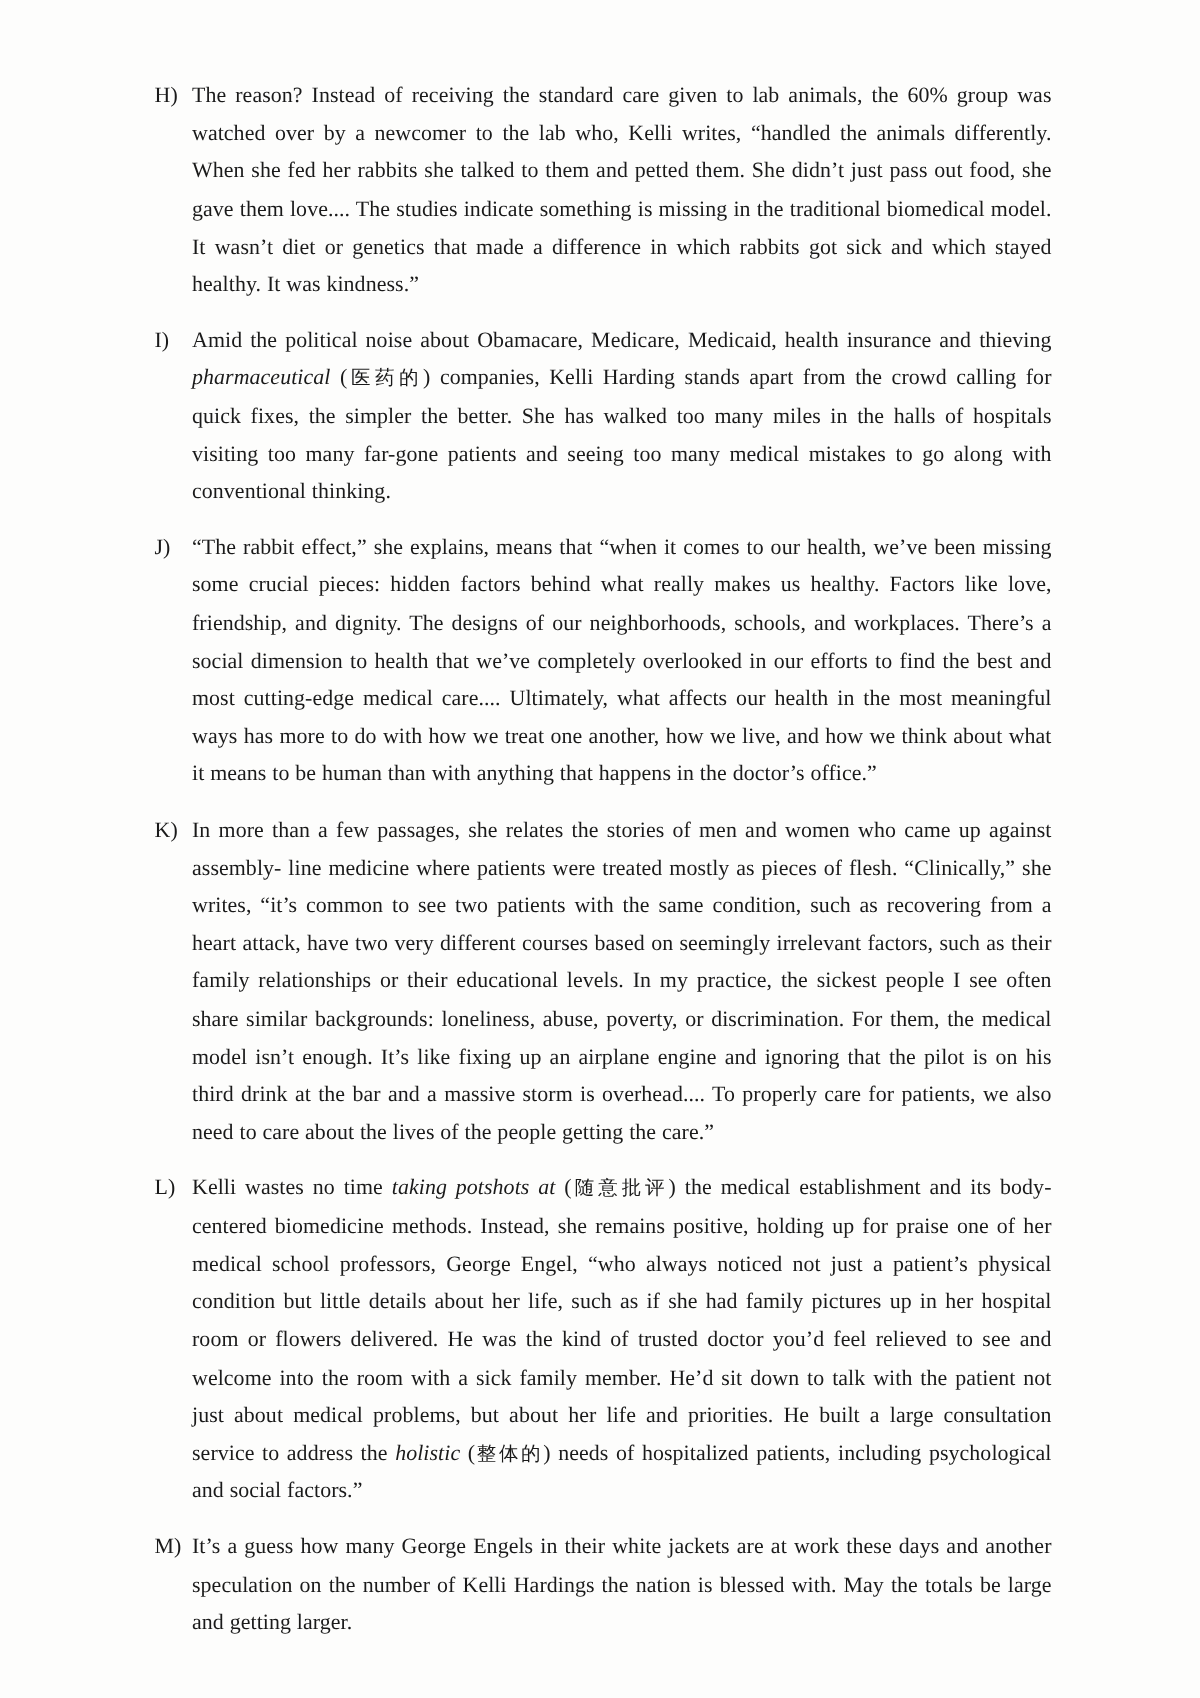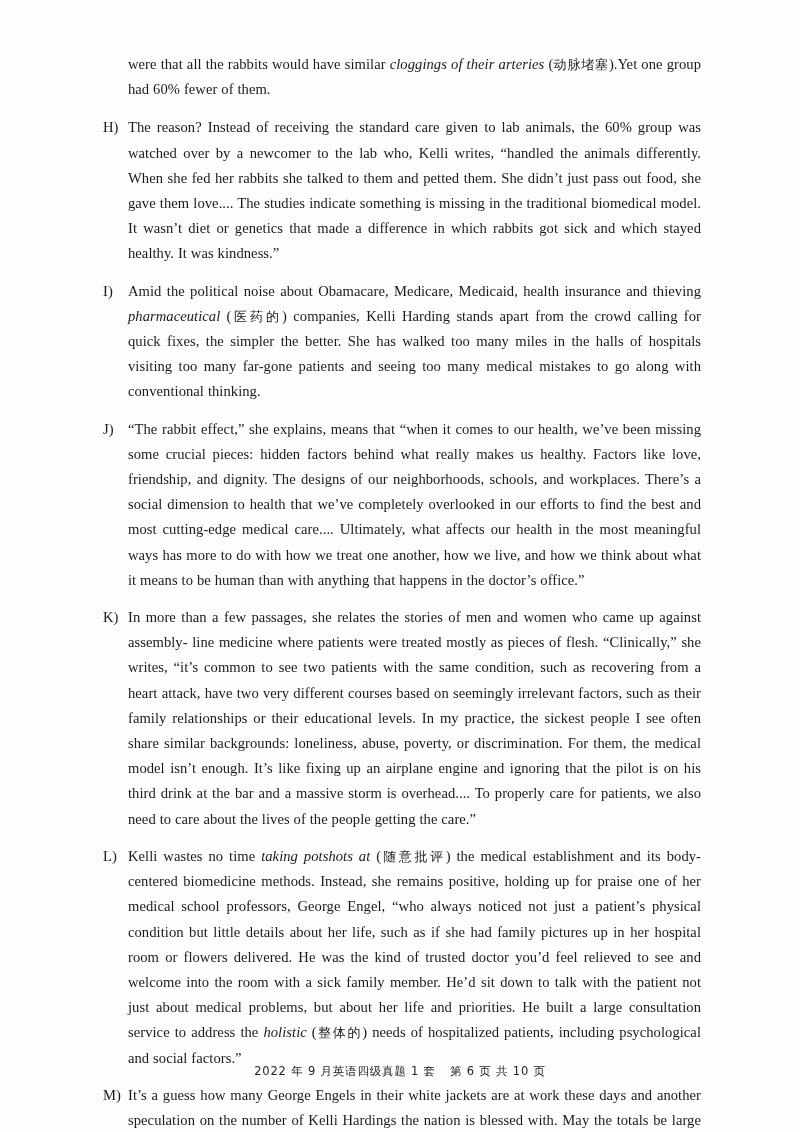--- a/index.html
+++ b/index.html
@@ -88,23 +88,20 @@
     display: inline-block;
     width: 14px;
   }
 </style>
 </head>
 <body>
 
 <div class="page">
 
   <div class="content" id="passage-body">
-      <div class="para cont">
-        <span class="body"><span>were that all the rabbits would have similar </span><span class="it">cloggings of their arteries</span><span> (</span><span class="cn">动脉堵塞</span><span>).Yet one group had 60% fewer of them.</span></span>
-      </div>
       <div class="para">
         <span class="label">H)</span>
         <span class="body"><span>The reason? Instead of receiving the standard care given to lab animals, the 60% group was watched over by a newcomer to the lab who, Kelli writes, “handled the animals differently. When she fed her rabbits she talked to them and petted them. She didn’t just pass out food, she gave them love.... The studies indicate something is missing in the traditional biomedical model. It wasn’t diet or genetics that made a difference in which rabbits got sick and which stayed healthy. It was kindness.”</span></span>
       </div>
       <div class="para">
         <span class="label">I)</span>
         <span class="body"><span>Amid the political noise about Obamacare, Medicare, Medicaid, health insurance and thieving </span><span class="it">pharmaceutical</span><span> (</span><span class="cn">医药的</span><span>) companies, Kelli Harding stands apart from the crowd calling for quick fixes, the simpler the better. She has walked too many miles in the halls of hospitals visiting too many far-gone patients and seeing too many medical mistakes to go along with conventional thinking.</span></span>
       </div>
       <div class="para">
         <span class="label">J)</span>
@@ -117,17 +114,14 @@
       <div class="para">
         <span class="label">L)</span>
         <span class="body"><span>Kelli wastes no time </span><span class="it">taking potshots at</span><span> (</span><span class="cn">随意批评</span><span>) the medical establishment and its body-centered biomedicine methods. Instead, she remains positive, holding up for praise one of her medical school professors, George Engel, “who always noticed not just a patient’s physical condition but little details about her life, such as if she had family pictures up in her hospital room or flowers delivered. He was the kind of trusted doctor you’d feel relieved to see and welcome into the room with a sick family member. He’d sit down to talk with the patient not just about medical problems, but about her life and priorities. He built a large consultation service to address the </span><span class="it">holistic</span><span> (</span><span class="cn">整体的</span><span>) needs of hospitalized patients, including psychological and social factors.”</span></span>
       </div>
       <div class="para">
         <span class="label">M)</span>
         <span class="body"><span>It’s a guess how many George Engels in their white jackets are at work these days and another speculation on the number of Kelli Hardings the nation is blessed with. May the totals be large and getting larger.</span></span>
       </div>
     </div>
 
-  <div class="footer">
-    <span class="fcn">2022 年 9 月英语四级真题 1 套</span><span class="gap"></span><span class="fcn">第 6 页 共 10 页</span>
-  </div>
 
 </div>
 
 </body></html>

